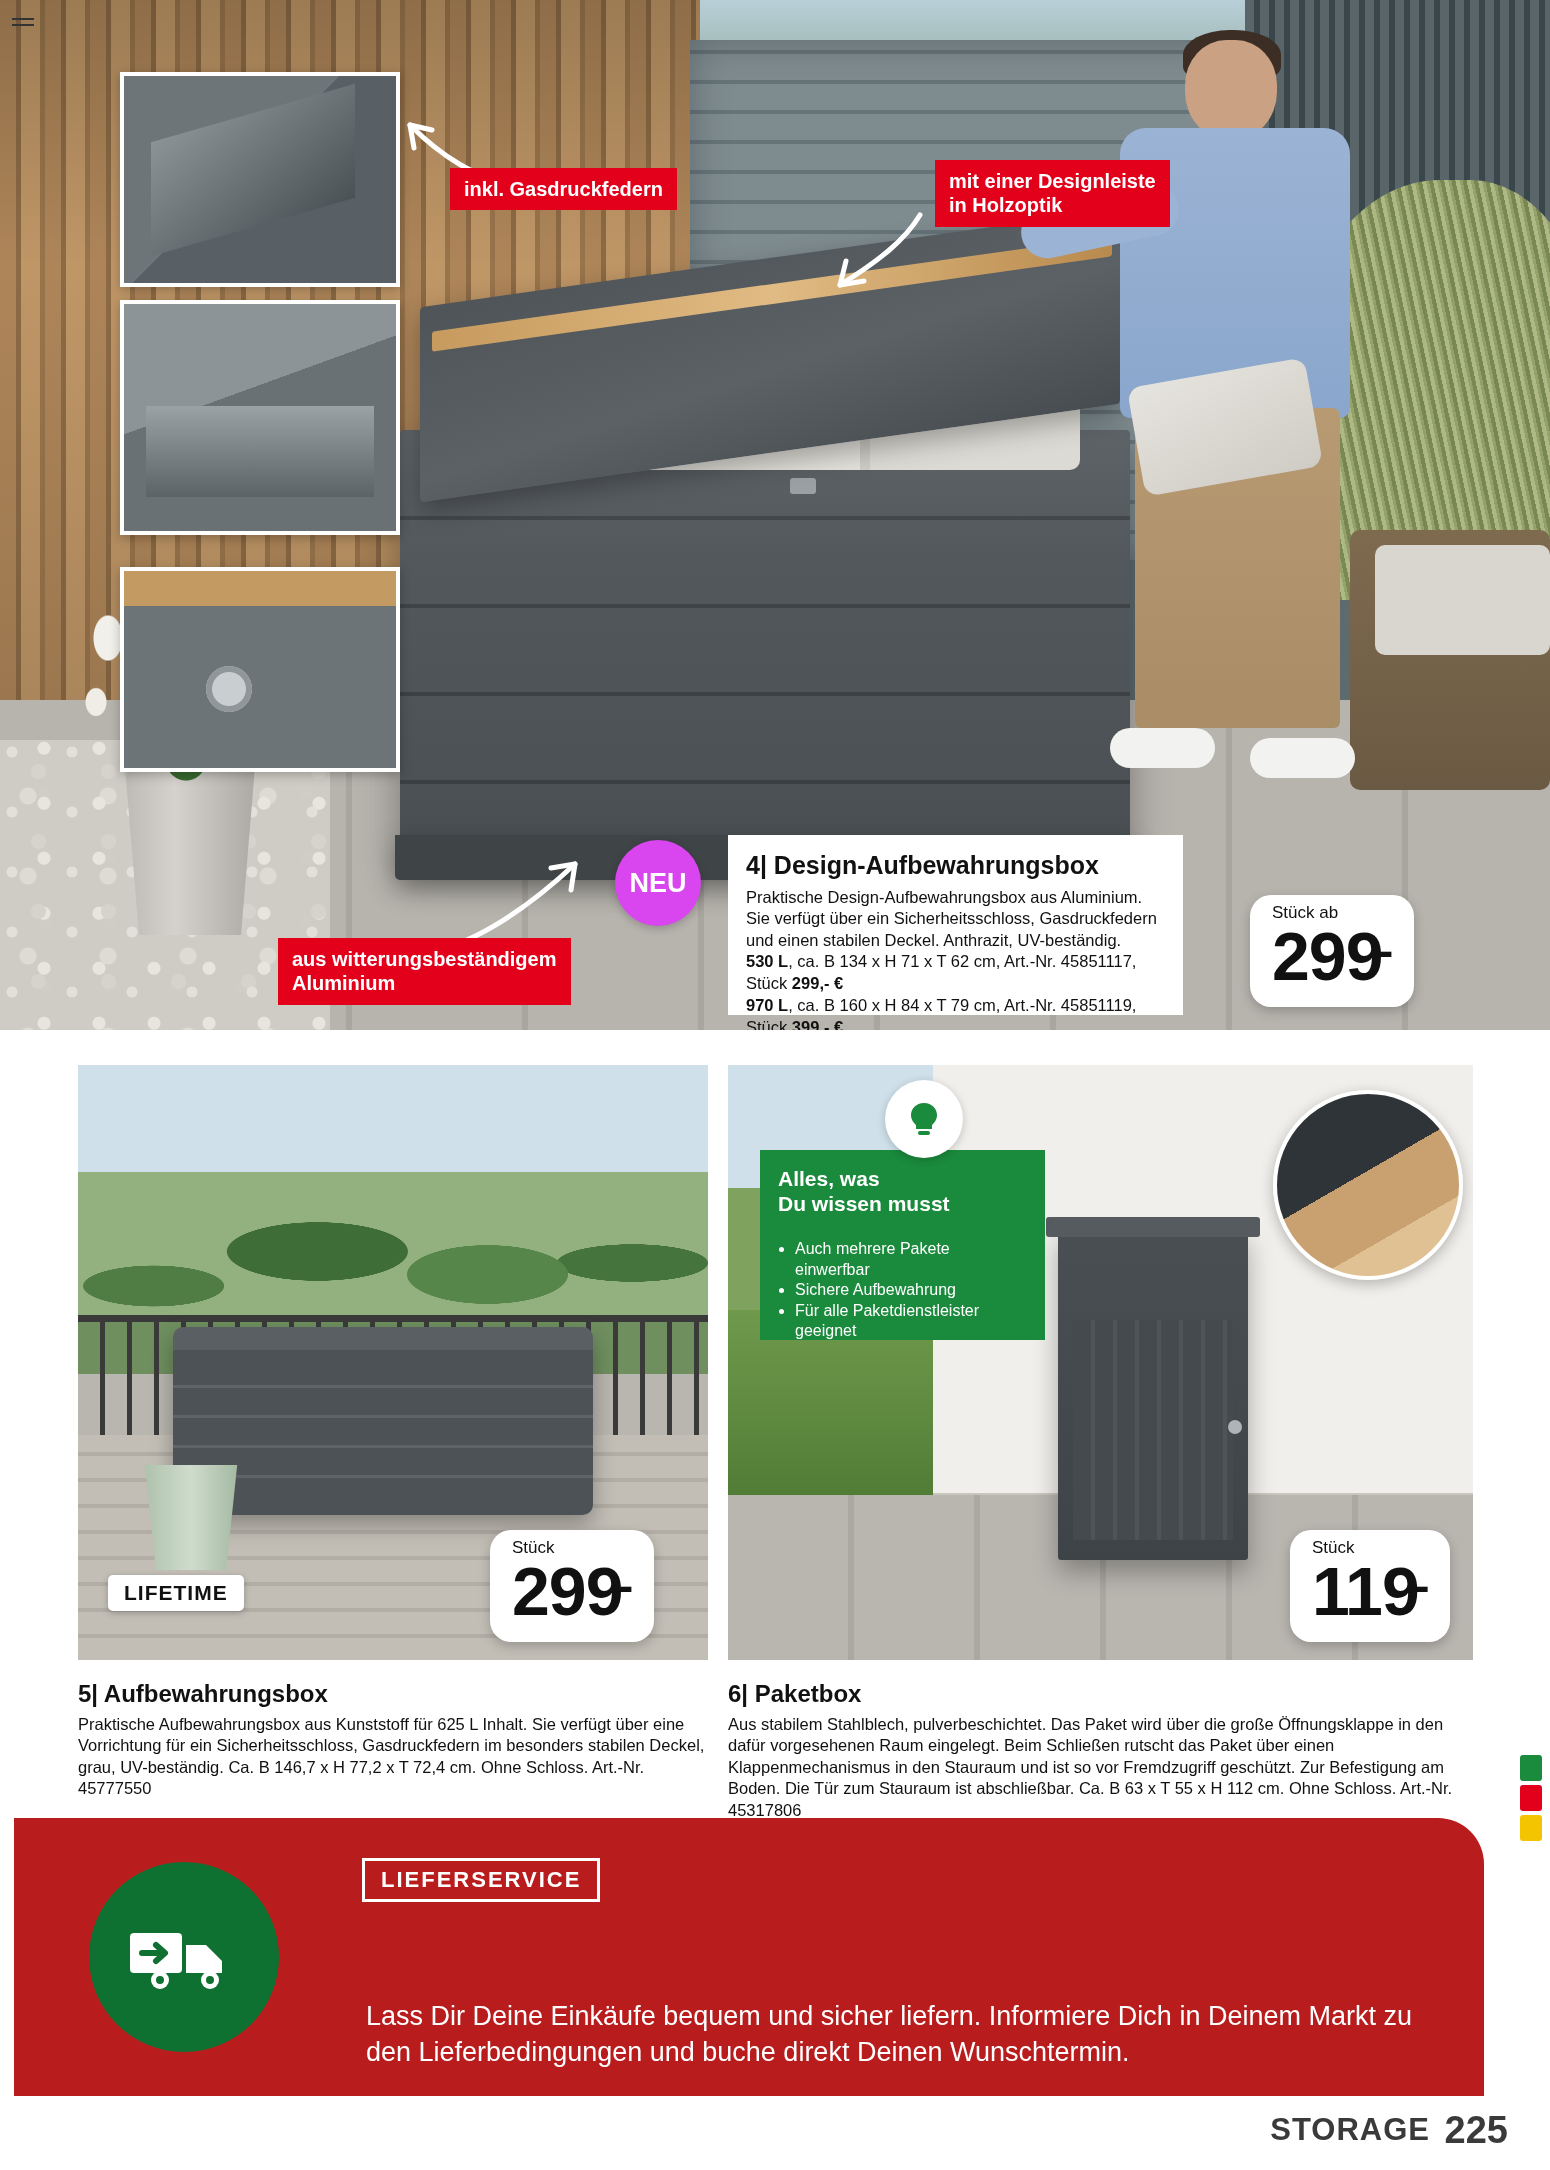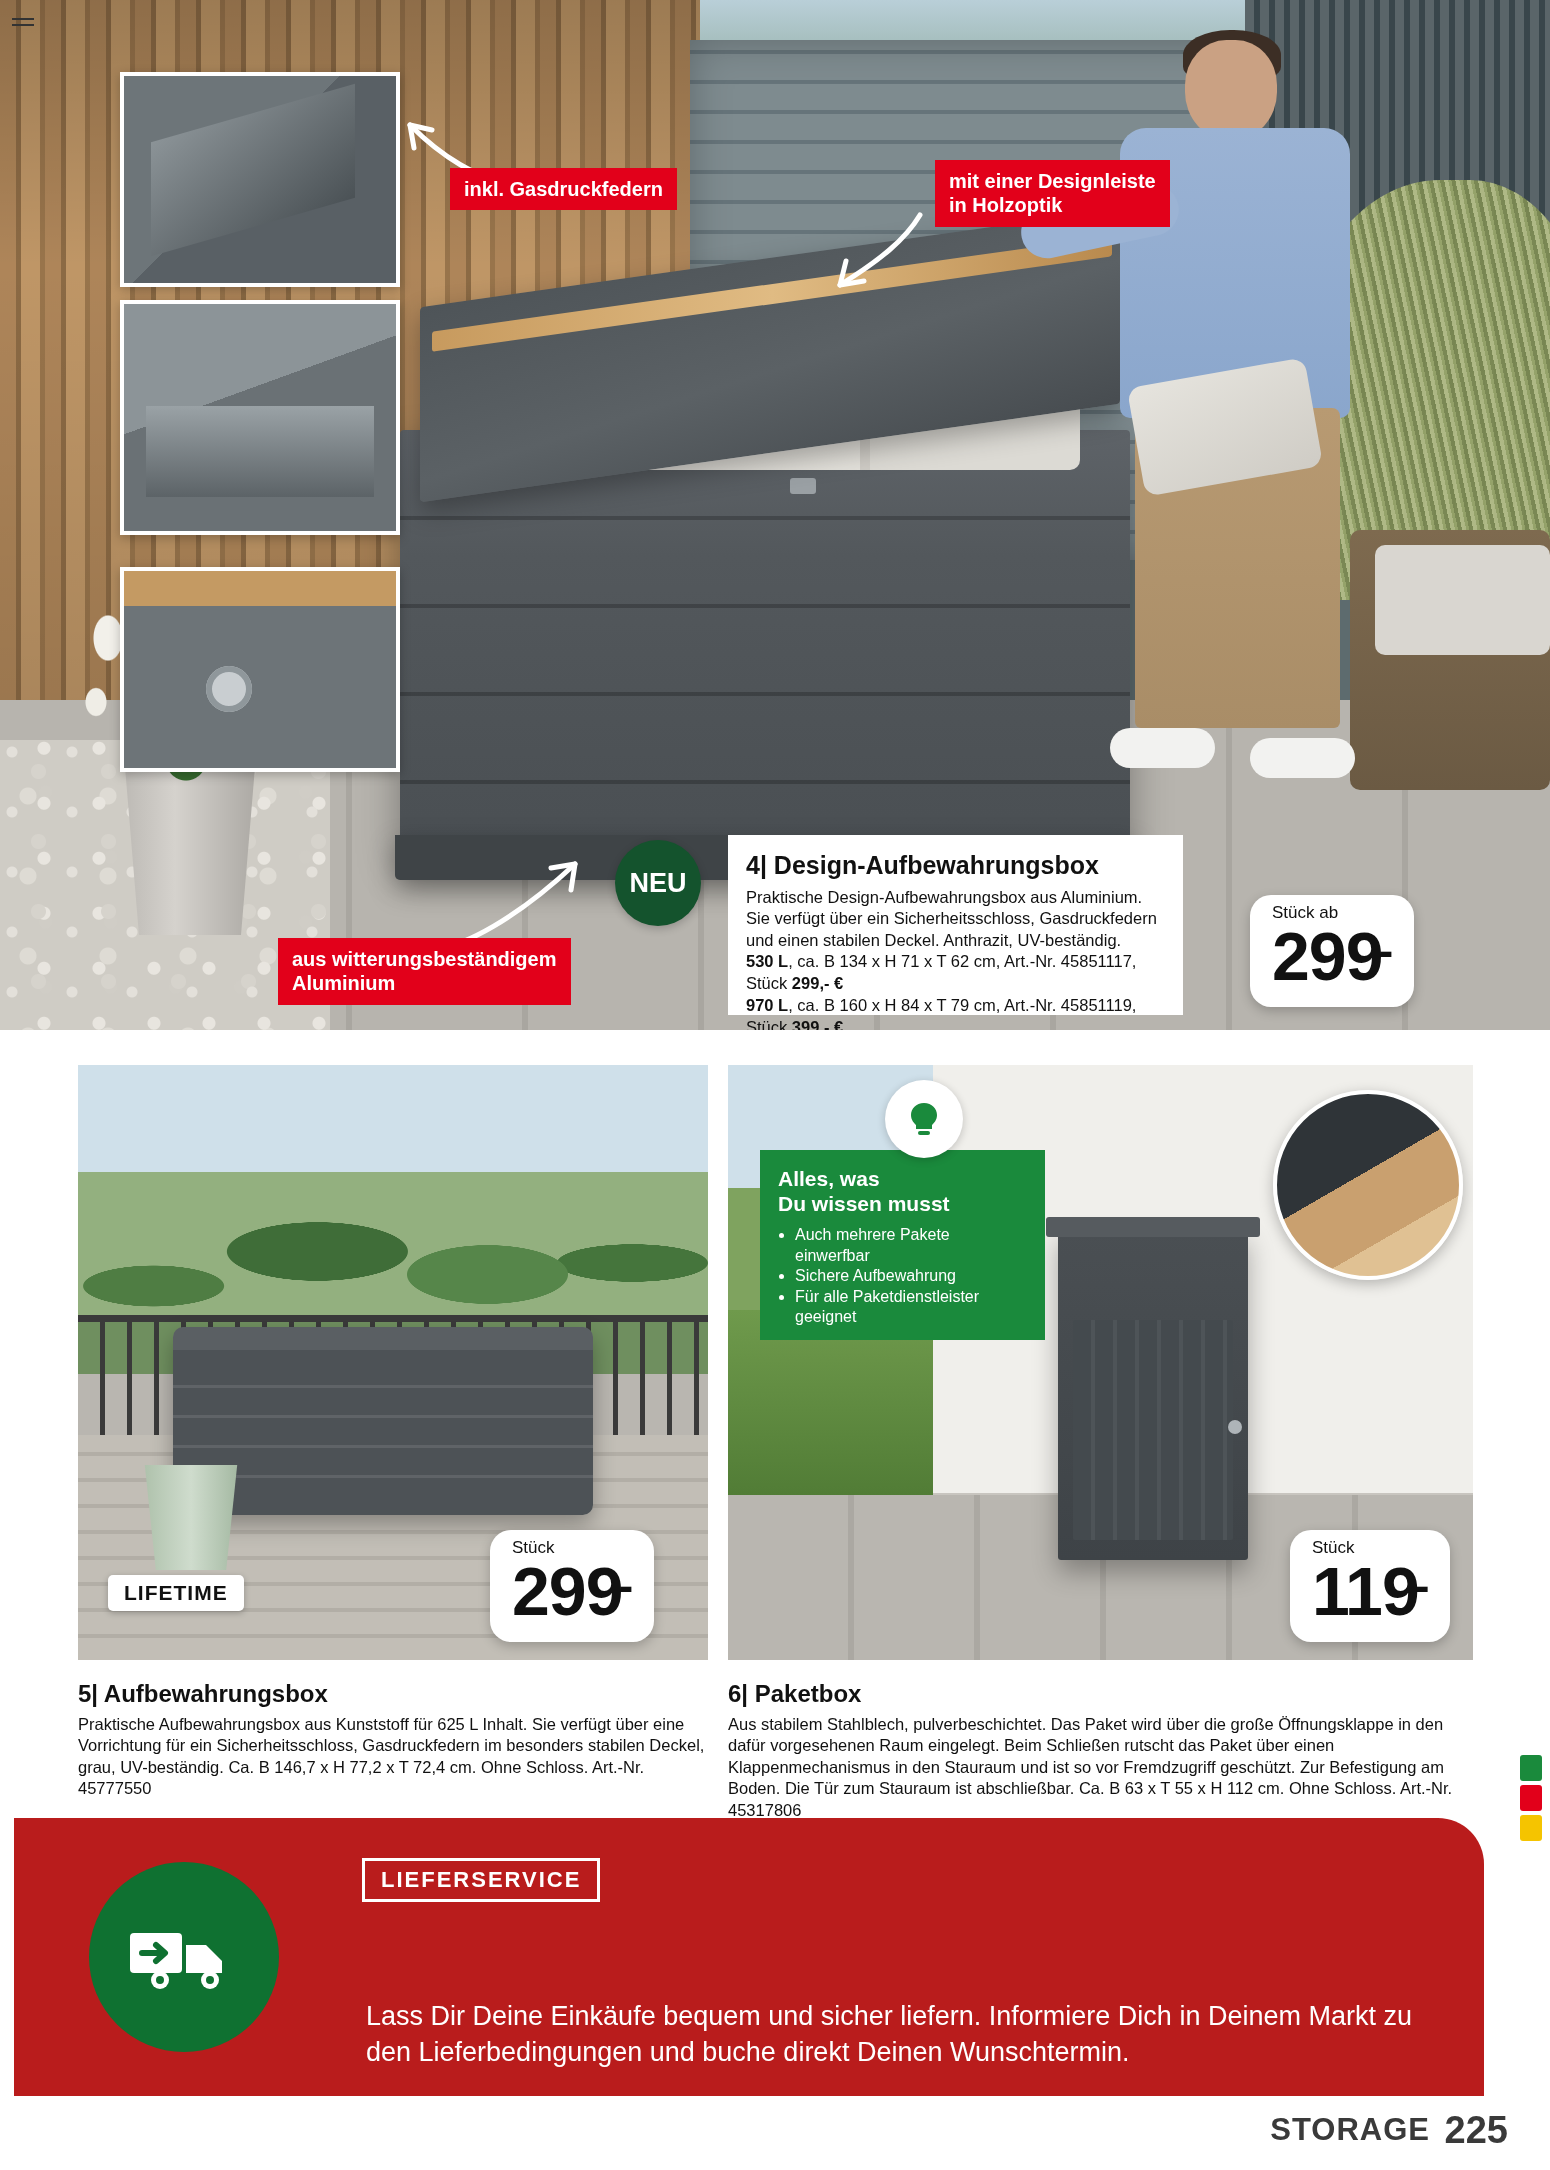--- a/index.html
+++ b/index.html
@@ -232,21 +232,21 @@
   .callout-1 { left: 450px; top: 168px; }
   .callout-2 { left: 935px; top: 160px; }
   .callout-3 { left: 278px; top: 938px; }
 
   .arrow-svg { position: absolute; pointer-events: none; }
 
   
   .neu-badge {
     position: absolute; left: 615px; top: 840px;
     width: 86px; height: 86px; border-radius: 50%;
-    background: #14532d; color: #fff;
+    background: #d946ef; color: #fff;
     display: flex; align-items: center; justify-content: center;
     font-weight: bold; font-size: 27px;
     box-shadow: 0 3px 8px rgba(0,0,0,.2);
   }
 
   
   .hero-card {
     position: absolute; left: 728px; top: 835px; width: 455px; height: 180px;
     background: #ffffff;
     padding: 16px 18px;
@@ -349,21 +349,21 @@
     position:absolute; left: 545px; top: 25px; width: 190px; height: 190px;
     border-radius: 50%;
     background: linear-gradient(150deg,#2f3438 0 45%, #c9a06f 45% 72%, #e0c193 72% 100%);
     box-shadow: 0 4px 14px rgba(0,0,0,.25);
     border: 4px solid #fff;
   }
   .green-card {
     position: absolute; left: 760px; top: 1150px; width: 285px; height: 190px;
     background: #1a8a3c; color:#fff; padding: 16px 18px;
   }
-  .green-card h4 { font-size: 21px; line-height: 1.2; margin-bottom: 9px; }
+  .green-card h4 { font-size: 21px; line-height: 1.2; margin-bottom: 23px; }
   .green-card ul { margin-left: 17px; font-size: 16px; line-height: 1.28; }
   .bulb-badge {
     position: absolute; left: 885px; top: 1080px; width: 78px; height: 78px;
     border-radius: 50%; background:#fff;
     display:flex; align-items:center; justify-content:center;
     box-shadow: 0 2px 8px rgba(0,0,0,.2);
   }
 
   
   .desc-block { position: absolute; width: 640px; }

